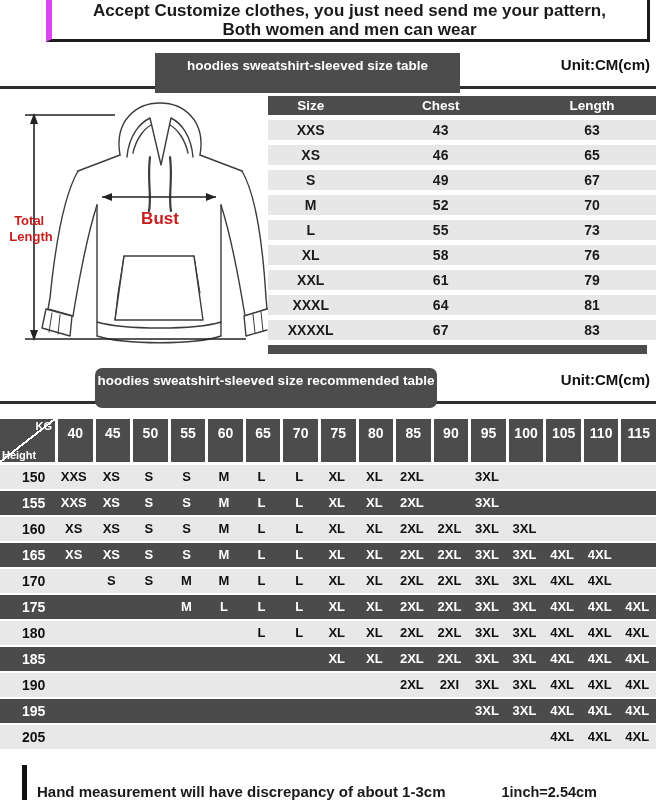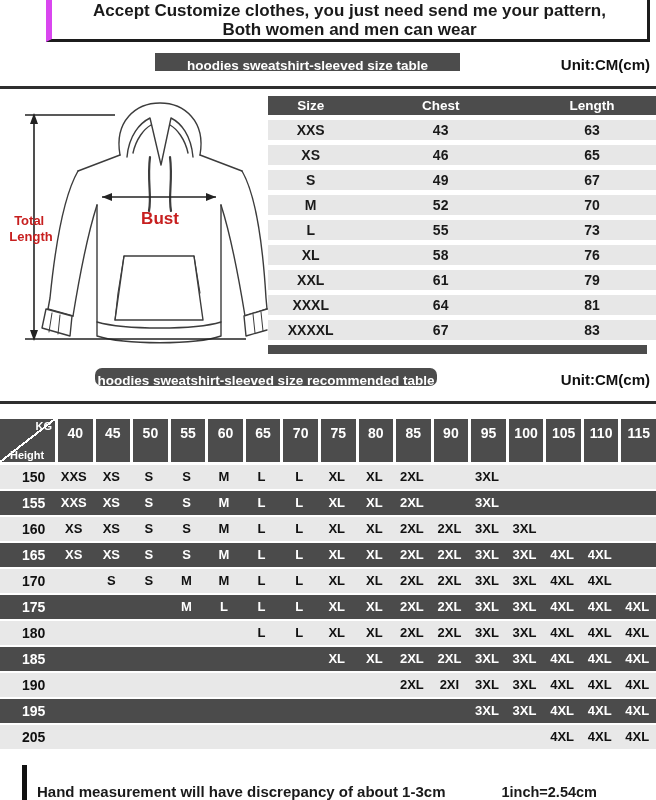--- a/index.html
+++ b/index.html
@@ -12,21 +12,21 @@
   .top-box {
     margin-left:46px; width:604px; height:42px; padding-top:1px;
     border-left:6px solid #d946ef; border-right:3px solid #1c1c1c; border-bottom:3px solid #1c1c1c;
     text-align:center; font-size:17px; line-height:19px; letter-spacing:0px;
   }
   
   .banner-row { position:relative; height:27px; }
   .banner-row.first { margin-top:11px; }
   .banner-row.second { margin-top:13px; }
   .banner {
-    position:absolute; top:0; height:18px; background:#4c4c4c; color:#fff;
+    position:absolute; top:0; height:40px; background:#4c4c4c; color:#fff;
     font-size:13.5px; line-height:26px; text-align:center;
   }
   .banner.b1 { left:155px; width:305px; }
   .banner.b2 { left:95px;  width:342px;border-radius:7px; }
   .unit { position:absolute; right:6px; top:3px; font-size:15px; color:#111; }
   .rule { height:3px; background:#2e2e2e; margin-top:6px; }
 
   
   .main { display:flex; margin-top:4px; }
   .diagram-wrap { width:268px; height:262px; }
@@ -39,21 +39,21 @@
   .st-footbar { height:9px; background:#4c4c4c; margin-top:5px; width:379px; }
 
   
   .grid { margin-top:15px; }
   .g-head { display:flex; height:43px; margin-bottom:3px; }
   .g-corner {
     width:55px; background:#4c4c4c; position:relative; margin-right:3px; flex:none;
     background-image:linear-gradient(to bottom right, rgba(0,0,0,0) calc(50% - 1px), #fff calc(50% - 1px), #fff calc(50% + 1px), rgba(0,0,0,0) calc(50% + 1px));
   }
   .g-corner .kg     { position:absolute; top:1px; right:3px; color:#fff; font-size:11px; }
-  .g-corner .height { position:absolute; bottom:1px; left:10px; color:#fff; font-size:11px; }
+  .g-corner .height { position:absolute; bottom:1px; left:2px; color:#fff; font-size:11px; }
   .w-cell {
     flex:1; background:#4c4c4c; color:#fff; text-align:center;
     font-size:14px; line-height:29px; margin-right:3px;
   }
   .w-cell:last-child { margin-right:0; }
   .g-row { display:flex; height:24px; margin-bottom:2px; font-size:13px; line-height:24px; }
   .g-row.light { background:#e8e8e8; color:#111; }
   .g-row.dark  { background:#4b4b4b; color:#fff; }
   .g-label { width:55px; padding-left:22px; font-size:14px; flex:none; }
   .g-cell  { flex:1; text-align:center; }

